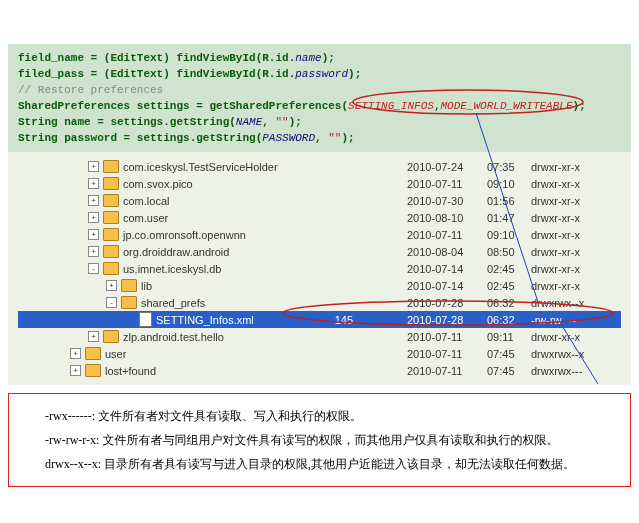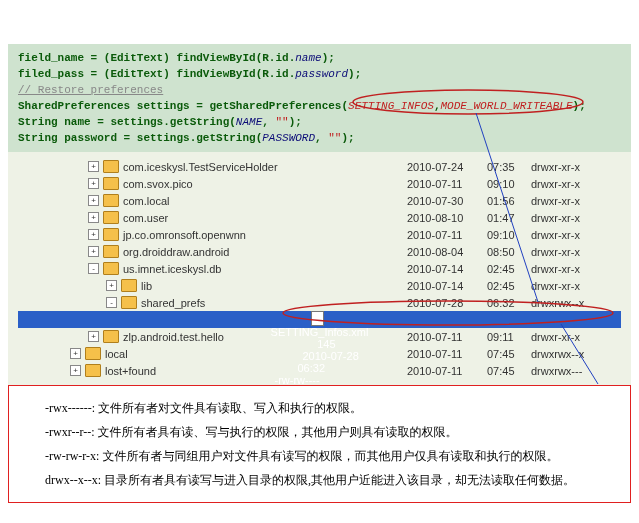--- a/index.html
+++ b/index.html
@@ -2,39 +2,39 @@
 <html><head>
 <meta charset="utf-8">
 <style>
   body { margin:0; padding:8px; font-family: "Courier New", monospace; font-size:11px; color:#000; width:623px; }
   
   
   .code-block { background:#cfe3cf; padding:6px 10px;margin-top:36px; }
   .code-line { white-space:pre; line-height:16px; }
   .kw   { color:#0a5a0a; font-weight:bold; }
   .ident{ color:#0a0a77; font-style:italic; }
-  .cmt  { color:#888;text-decoration:underline; }
+  .cmt  { color:#888; }
   .hl   { color:#c02020; font-style:italic; }
   .str  { color:#c02020; }
   
   
   .tree { background:#eef2e6; padding:6px 10px; font-family:Verdana,Arial,sans-serif; font-size:11px; color:#333; }
   .row { display:flex; align-items:center; height:17px; }
-  .row.sel { background:#2a5fc7; color:#fff;flex-direction:column; }
+  .row.sel { background:#2a5fc7; color:#fff; }
   .toggle { width:9px; height:9px; border:1px solid #888; display:inline-flex; align-items:center; justify-content:center; font-size:8px; line-height:8px; margin-right:4px; background:#fff;}
   .folder { width:14px; height:11px; background:#f5c04a; border:1px solid #b07f1c; border-radius:1px; margin-right:4px; flex:none; }
   .file   { width:11px; height:13px; background:#fff; border:1px solid #777; margin-right:4px; flex:none; }
   .spacer { flex:1 1 auto; }
   .c-size { width:40px; text-align:right; padding-right:8px;}
   .c-date { width:80px;margin-left:46px;}
   .c-time { width:44px;}
   .c-perm { width:90px;}
   
   
-  .explain { border:1px solid #e02020; padding:10px 12px; font-family:"SimSun","Microsoft YaHei",serif; font-size:12px; line-height:24px; }
+  .explain { border:1px solid #e02020; margin-top:8px; padding:10px 12px; font-family:"SimSun","Microsoft YaHei",serif; font-size:12px; line-height:24px; }
   .explain p { margin:0; text-indent:2em; }
   
   
   .overlay { position:absolute; left:0; top:0; pointer-events:none; }
   .wrap { position:relative; }
 </style>
 </head>
 <body>
 
 <div class="wrap">
@@ -167,21 +167,21 @@
         <span class="spacer"></span>
         <span class="c-size"></span>
         <span class="c-date">2010-07-11</span>
         <span class="c-time">09:11</span>
         <span class="c-perm">drwxr-xr-x</span>
       </div>
       <div class="row">
         <span style="width: 52px; flex: 0 0 auto;"></span>
         <span class="toggle">+</span>
         <span class="folder"></span>
-        <span>local</span>
+        <span>user</span>
         <span class="spacer"></span>
         <span class="c-size"></span>
         <span class="c-date">2010-07-11</span>
         <span class="c-time">07:45</span>
         <span class="c-perm">drwxrwx--x</span>
       </div>
       <div class="row">
         <span style="width: 52px; flex: 0 0 auto;"></span>
         <span class="toggle">+</span>
         <span class="folder"></span>
@@ -198,16 +198,15 @@
     <ellipse cx="460" cy="58" rx="115" ry="12" fill="none" stroke="#c02020" stroke-width="1.5"></ellipse>
     <ellipse cx="440" cy="269" rx="165" ry="12" fill="none" stroke="#c02020" stroke-width="1.5"></ellipse>
     <line x1="468" y1="69" x2="530" y2="258" stroke="#2040c0" stroke-width="1"></line>
     <line x1="553" y1="280" x2="590" y2="340" stroke="#2040c0" stroke-width="1"></line>
   </svg>
 
 </div>
 
 <div class="explain" id="explain">
     <p>-rwx------: 文件所有者对文件具有读取、写入和执行的权限。</p>
-    <p>-rwxr--r--: 文件所有者具有读、写与执行的权限，其他用户则具有读取的权限。</p>
     <p>-rw-rw-r-x: 文件所有者与同组用户对文件具有读写的权限，而其他用户仅具有读取和执行的权限。</p>
     <p>drwx--x--x: 目录所有者具有读写与进入目录的权限,其他用户近能进入该目录，却无法读取任何数据。</p>
   </div>
 
 </body></html>

